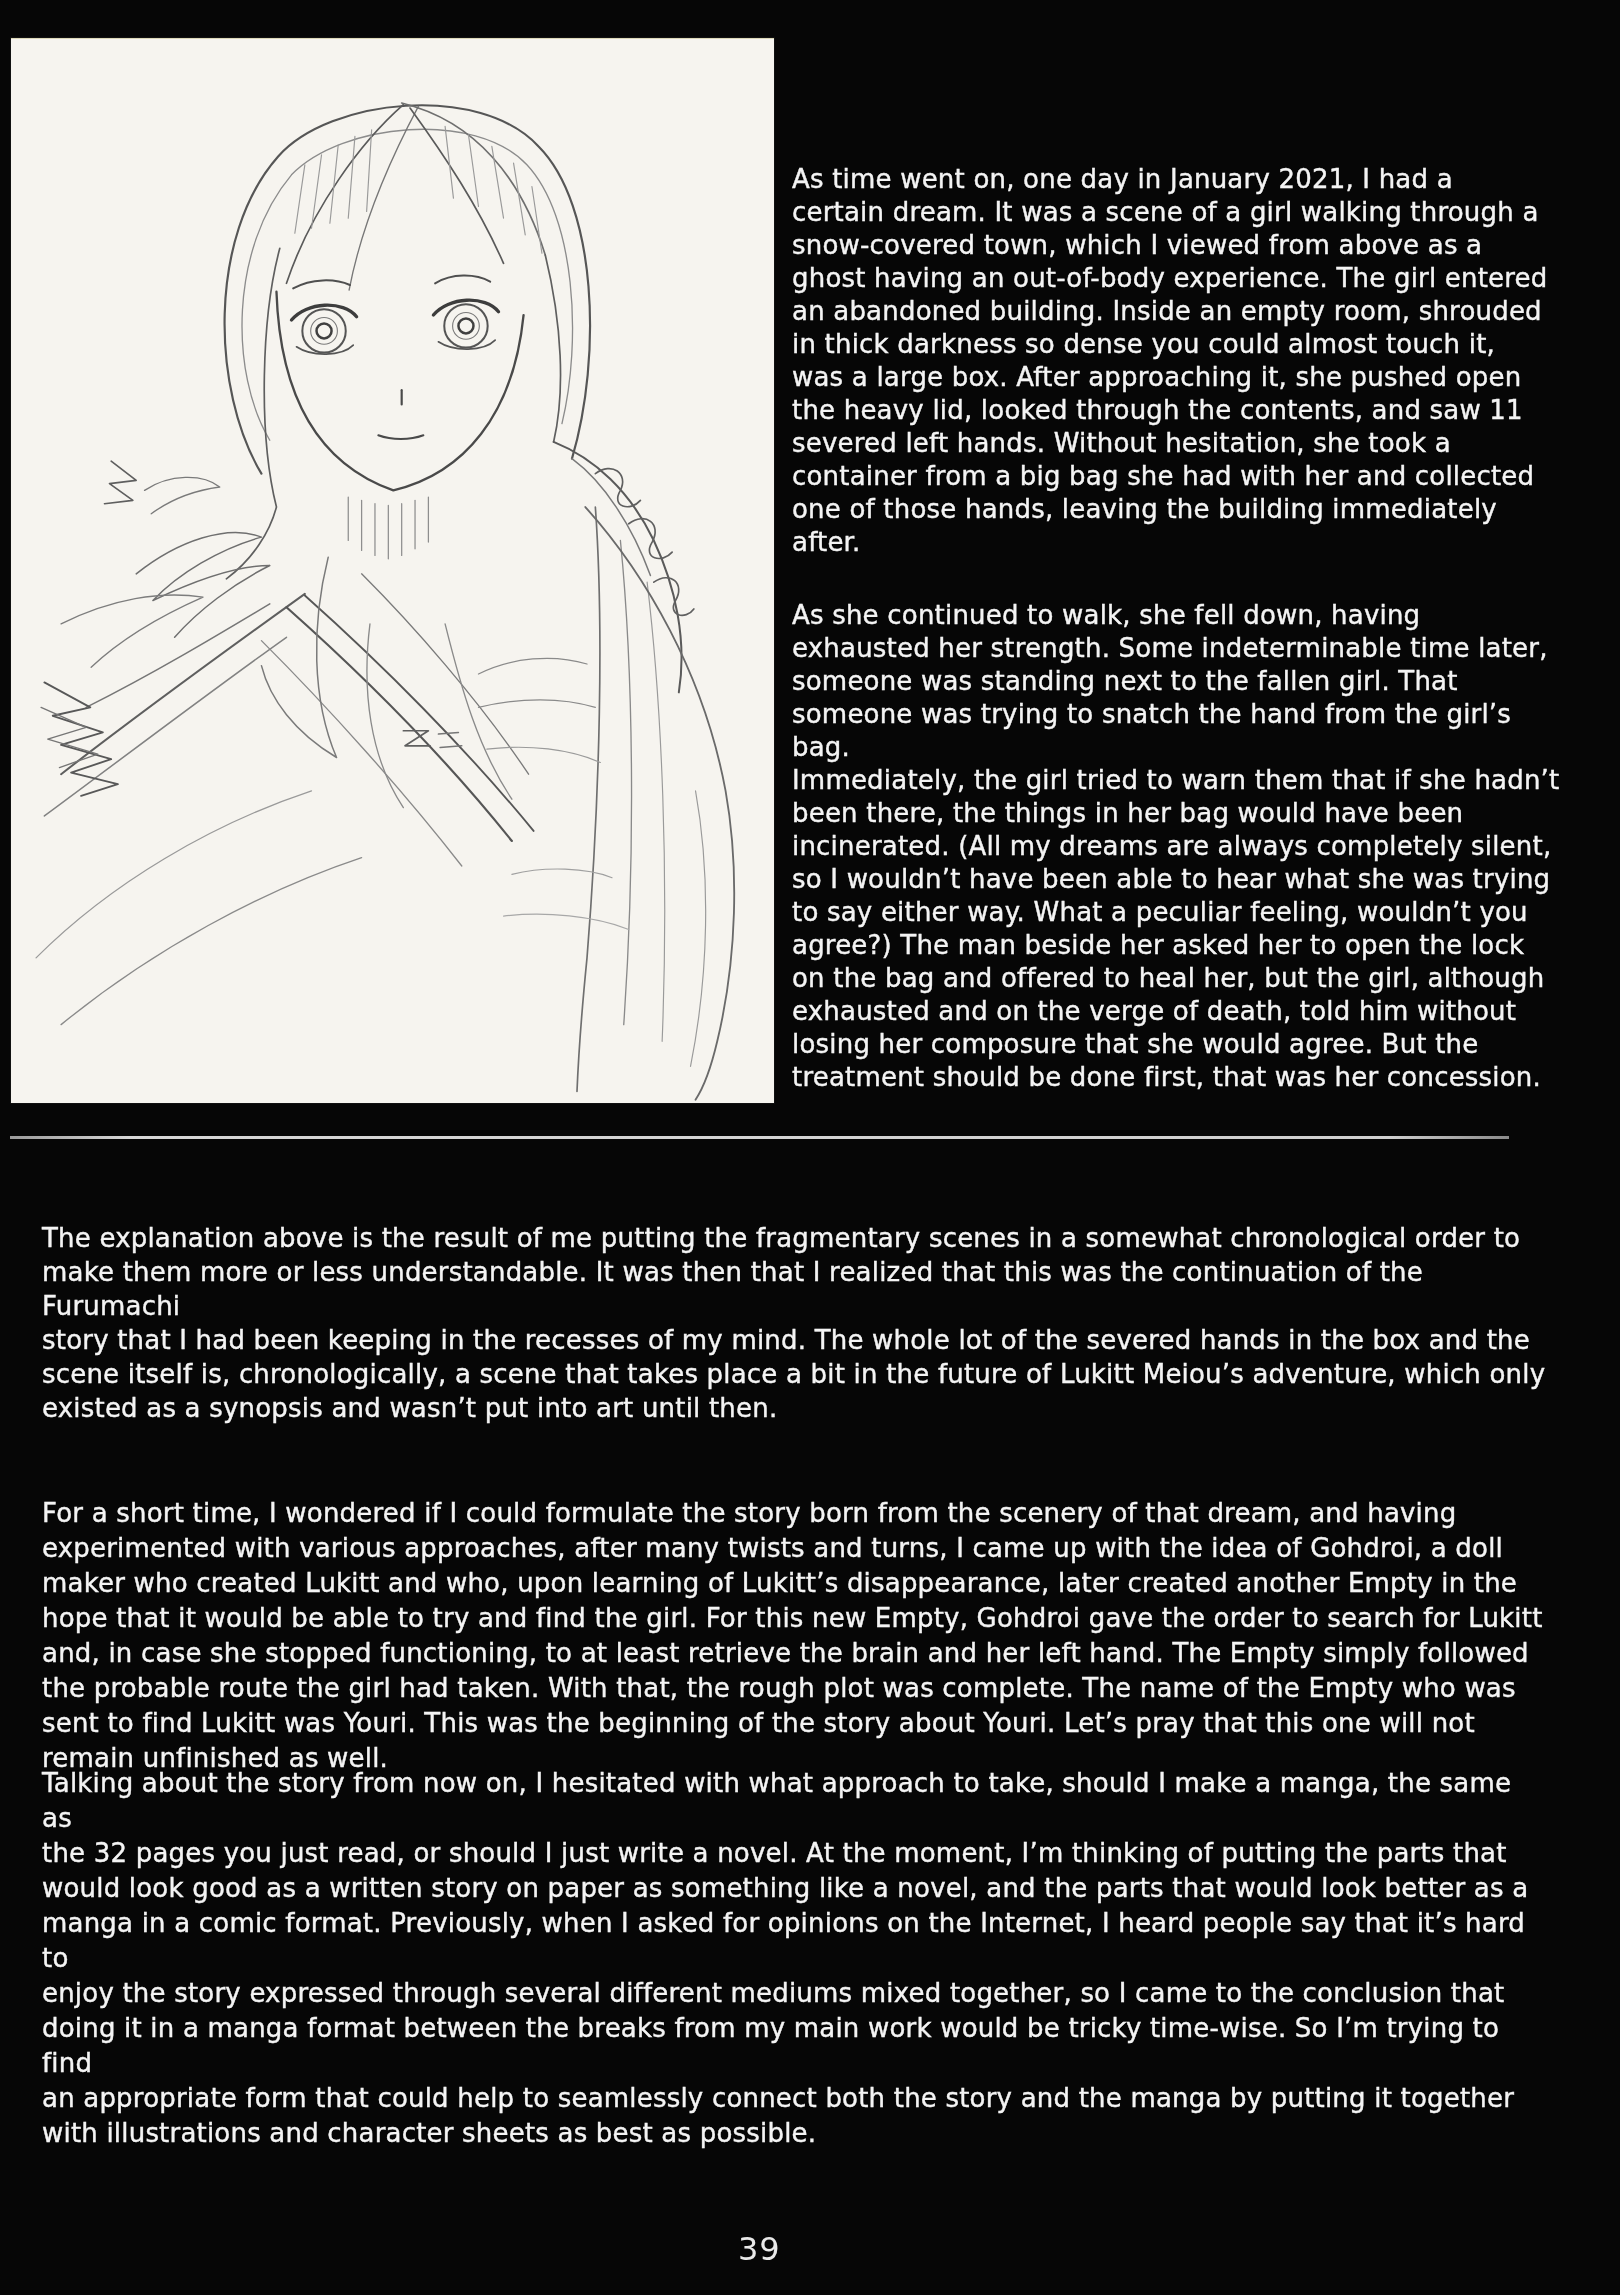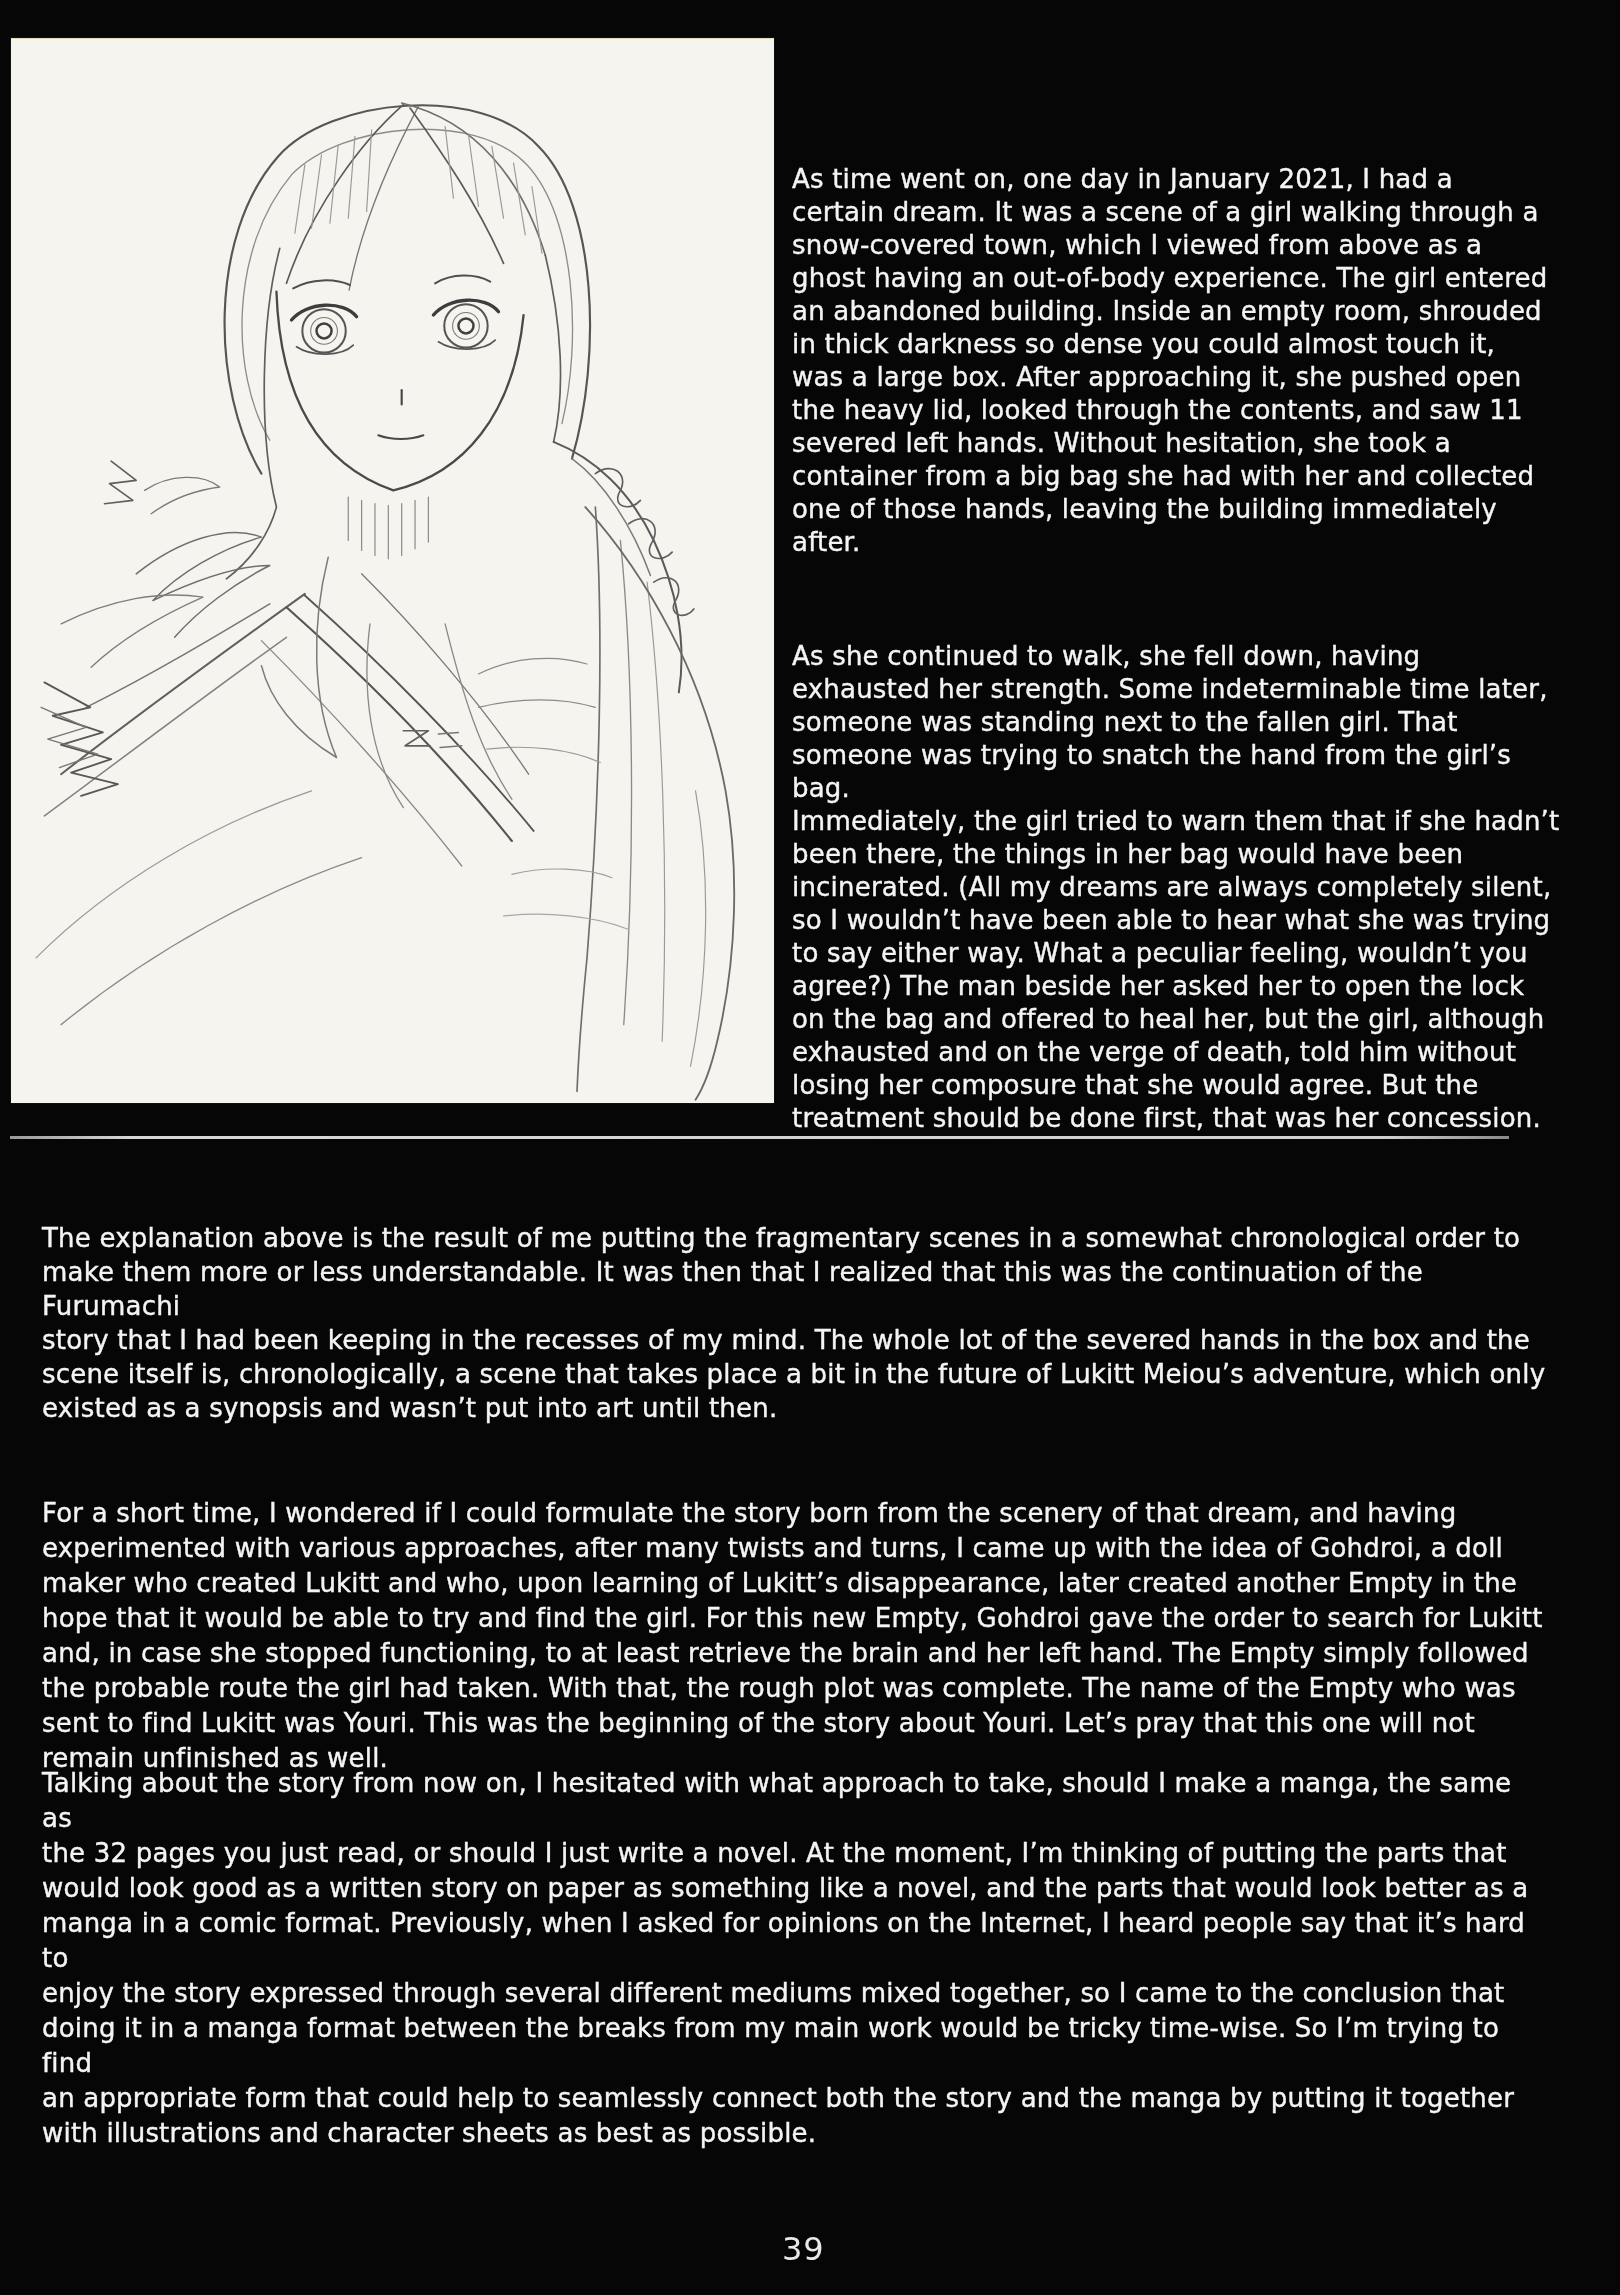--- a/index.html
+++ b/index.html
@@ -19,34 +19,33 @@
   }
   .paper svg{display:block;width:763px;height:1063px;}
   .text-block{
     white-space:pre-line;
     font-size:26px;
     letter-spacing:0.2px;
     -webkit-text-stroke:0.4px #f4f4f4;
   }
   .col-right{position:absolute;left:792px;width:769px;}
   .p-dream1{top:163px;line-height:33px;}
-  .p-dream2{top:599px;line-height:33px;margin-top:41px;}
+  .p-dream2{top:599px;line-height:33px;}
   .wide{position:absolute;left:42px;width:1504px;}
   .p-expl{top:1213px;line-height:34px;margin-top:8px;}
   .p-plot{top:1496px;line-height:35px;}
   .p-format{top:1766px;line-height:35px;}
   .divider{
     position:absolute;left:10px;top:1136px;width:1499px;height:2.5px;
     background:linear-gradient(90deg,#9a9a9a,#d6d6d6 8%,#cfcfcf 92%,#8a8a8a);
   }
   .page-number{
     position:absolute;left:738px;top:2232px;
     font-size:32px;line-height:35px;color:#e9e9e9;
     letter-spacing:0.8px;
-    margin-left:44px;
   }
 </style>
 </head>
 <body>
 
 <div class="page">
 
   <div class="paper">
     <svg viewBox="0 0 914 1272" fill="none" stroke-linecap="round" stroke-linejoin="round">
       <g stroke="#6a6a6a" stroke-width="2">

